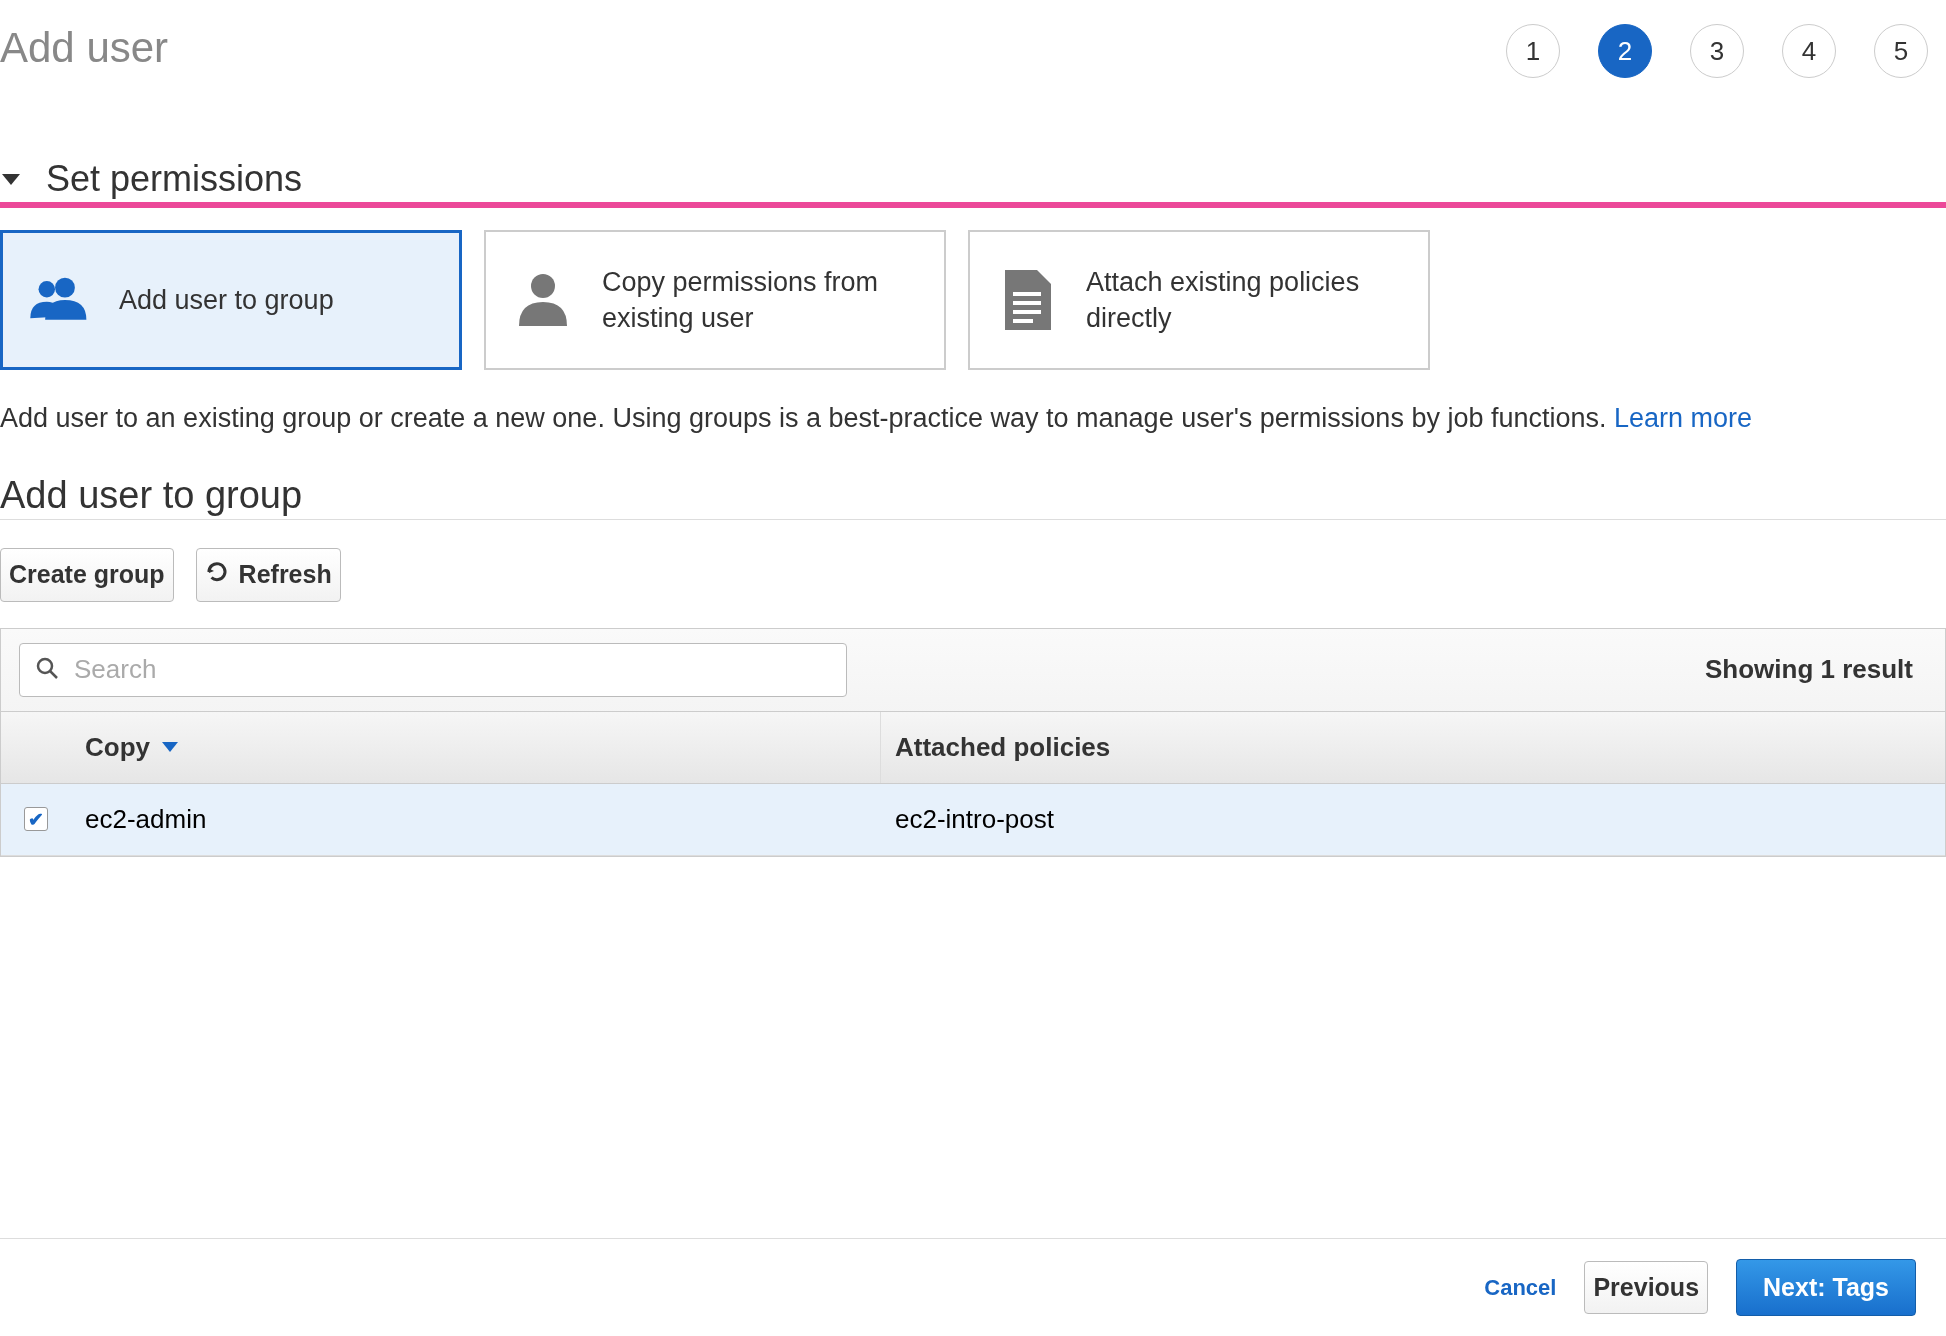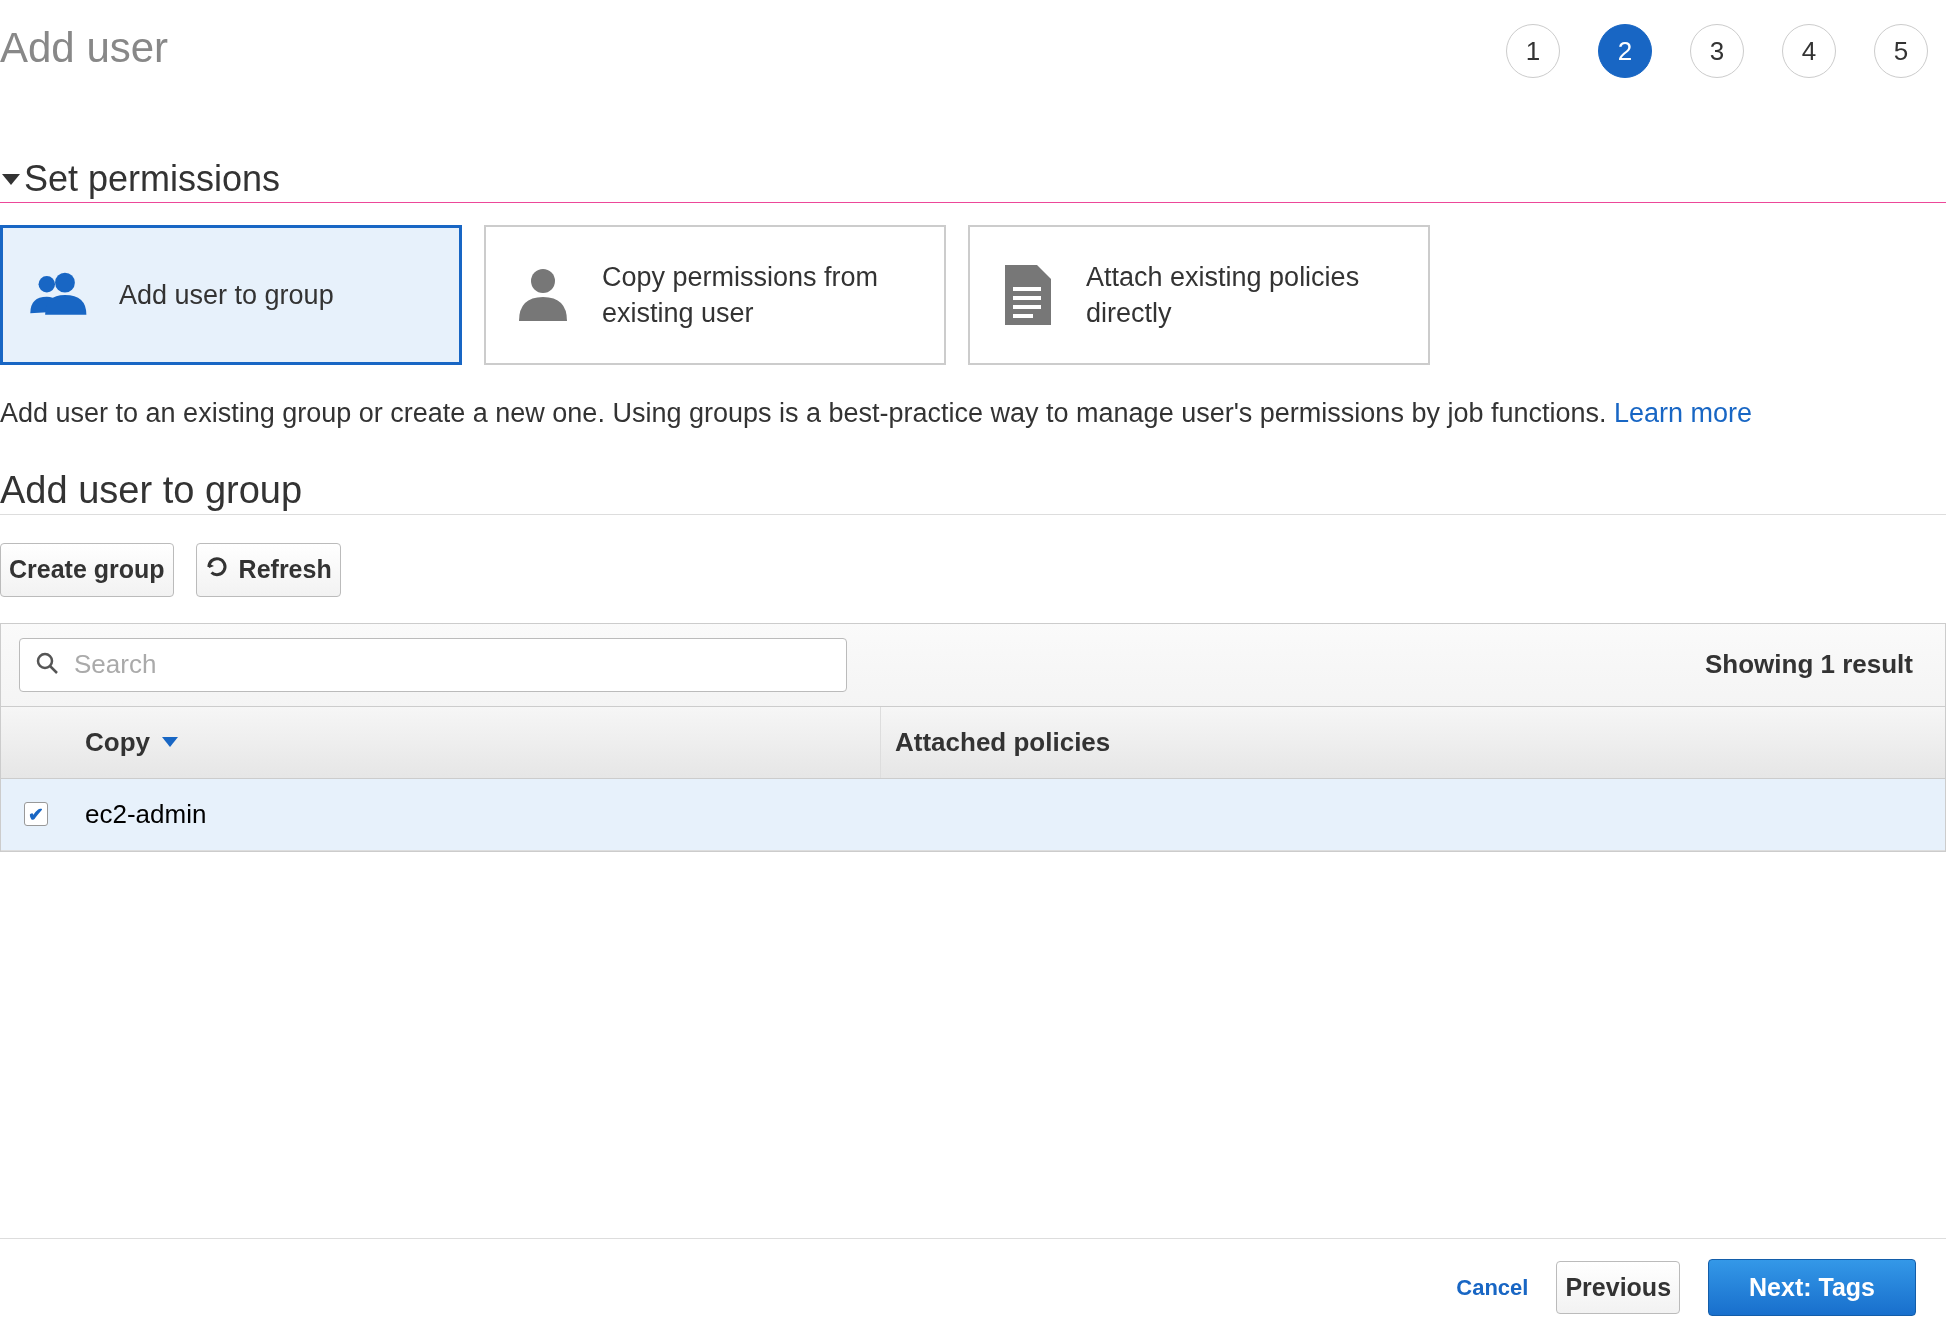--- a/index.html
+++ b/index.html
@@ -45,22 +45,22 @@
 .wizard-step.active {
   background: #1866c4;
   border-color: #1866c4;
   color: #fff;
 }
 
 .section-header {
   margin-top: 80px;
   display: flex;
   align-items: center;
-  gap: 4px;
-  border-bottom: 1px solid #ec4899;
+  gap: 26px;
+  border-bottom: 6px solid #ec4899;
   padding-bottom: 2px;
 }
 .caret-down {
   display: inline-block;
   width: 0;
   height: 0;
   border-left: 9px solid transparent;
   border-right: 9px solid transparent;
   border-top: 11px solid #333;
   margin-left: 2px;
@@ -240,21 +240,21 @@
   font-weight: 600;
   cursor: pointer;
 }
 .btn-primary {
   background: linear-gradient(#3498e8, #186fcc);
   border: 1px solid #135da9;
   color: #fff;
   border-radius: 4px;
   font-size: 25px;
   font-weight: 600;
-  padding: 13px 40px;
+  padding: 13px 26px;
   cursor: pointer;
 }
 </style>
 </head>
 <body>
 
 <div class="container">
 
   <div class="header-row">
     <div class="page-title">Add user</div>
@@ -349,20 +349,23 @@
     </div>
     <div class="table-row">
       <div class="col-check">
         <div class="checkbox">
           <span class="checkmark">✔</span>
         </div>
       </div>
       <div class="col-group" style="border-right:none;">
         <a href="#" class="link">ec2-admin</a>
       </div>
+      <div class="col-policies">
+        <a href="#" class="link">ec2-intro-post</a>
+      </div>
     </div>
   </div>
 
   <div class="footer">
     <span class="cancel">Cancel</span>
     <button class="btn">Previous</button>
     <button class="btn-primary">Next: Tags</button>
   </div>
 
 </div>

